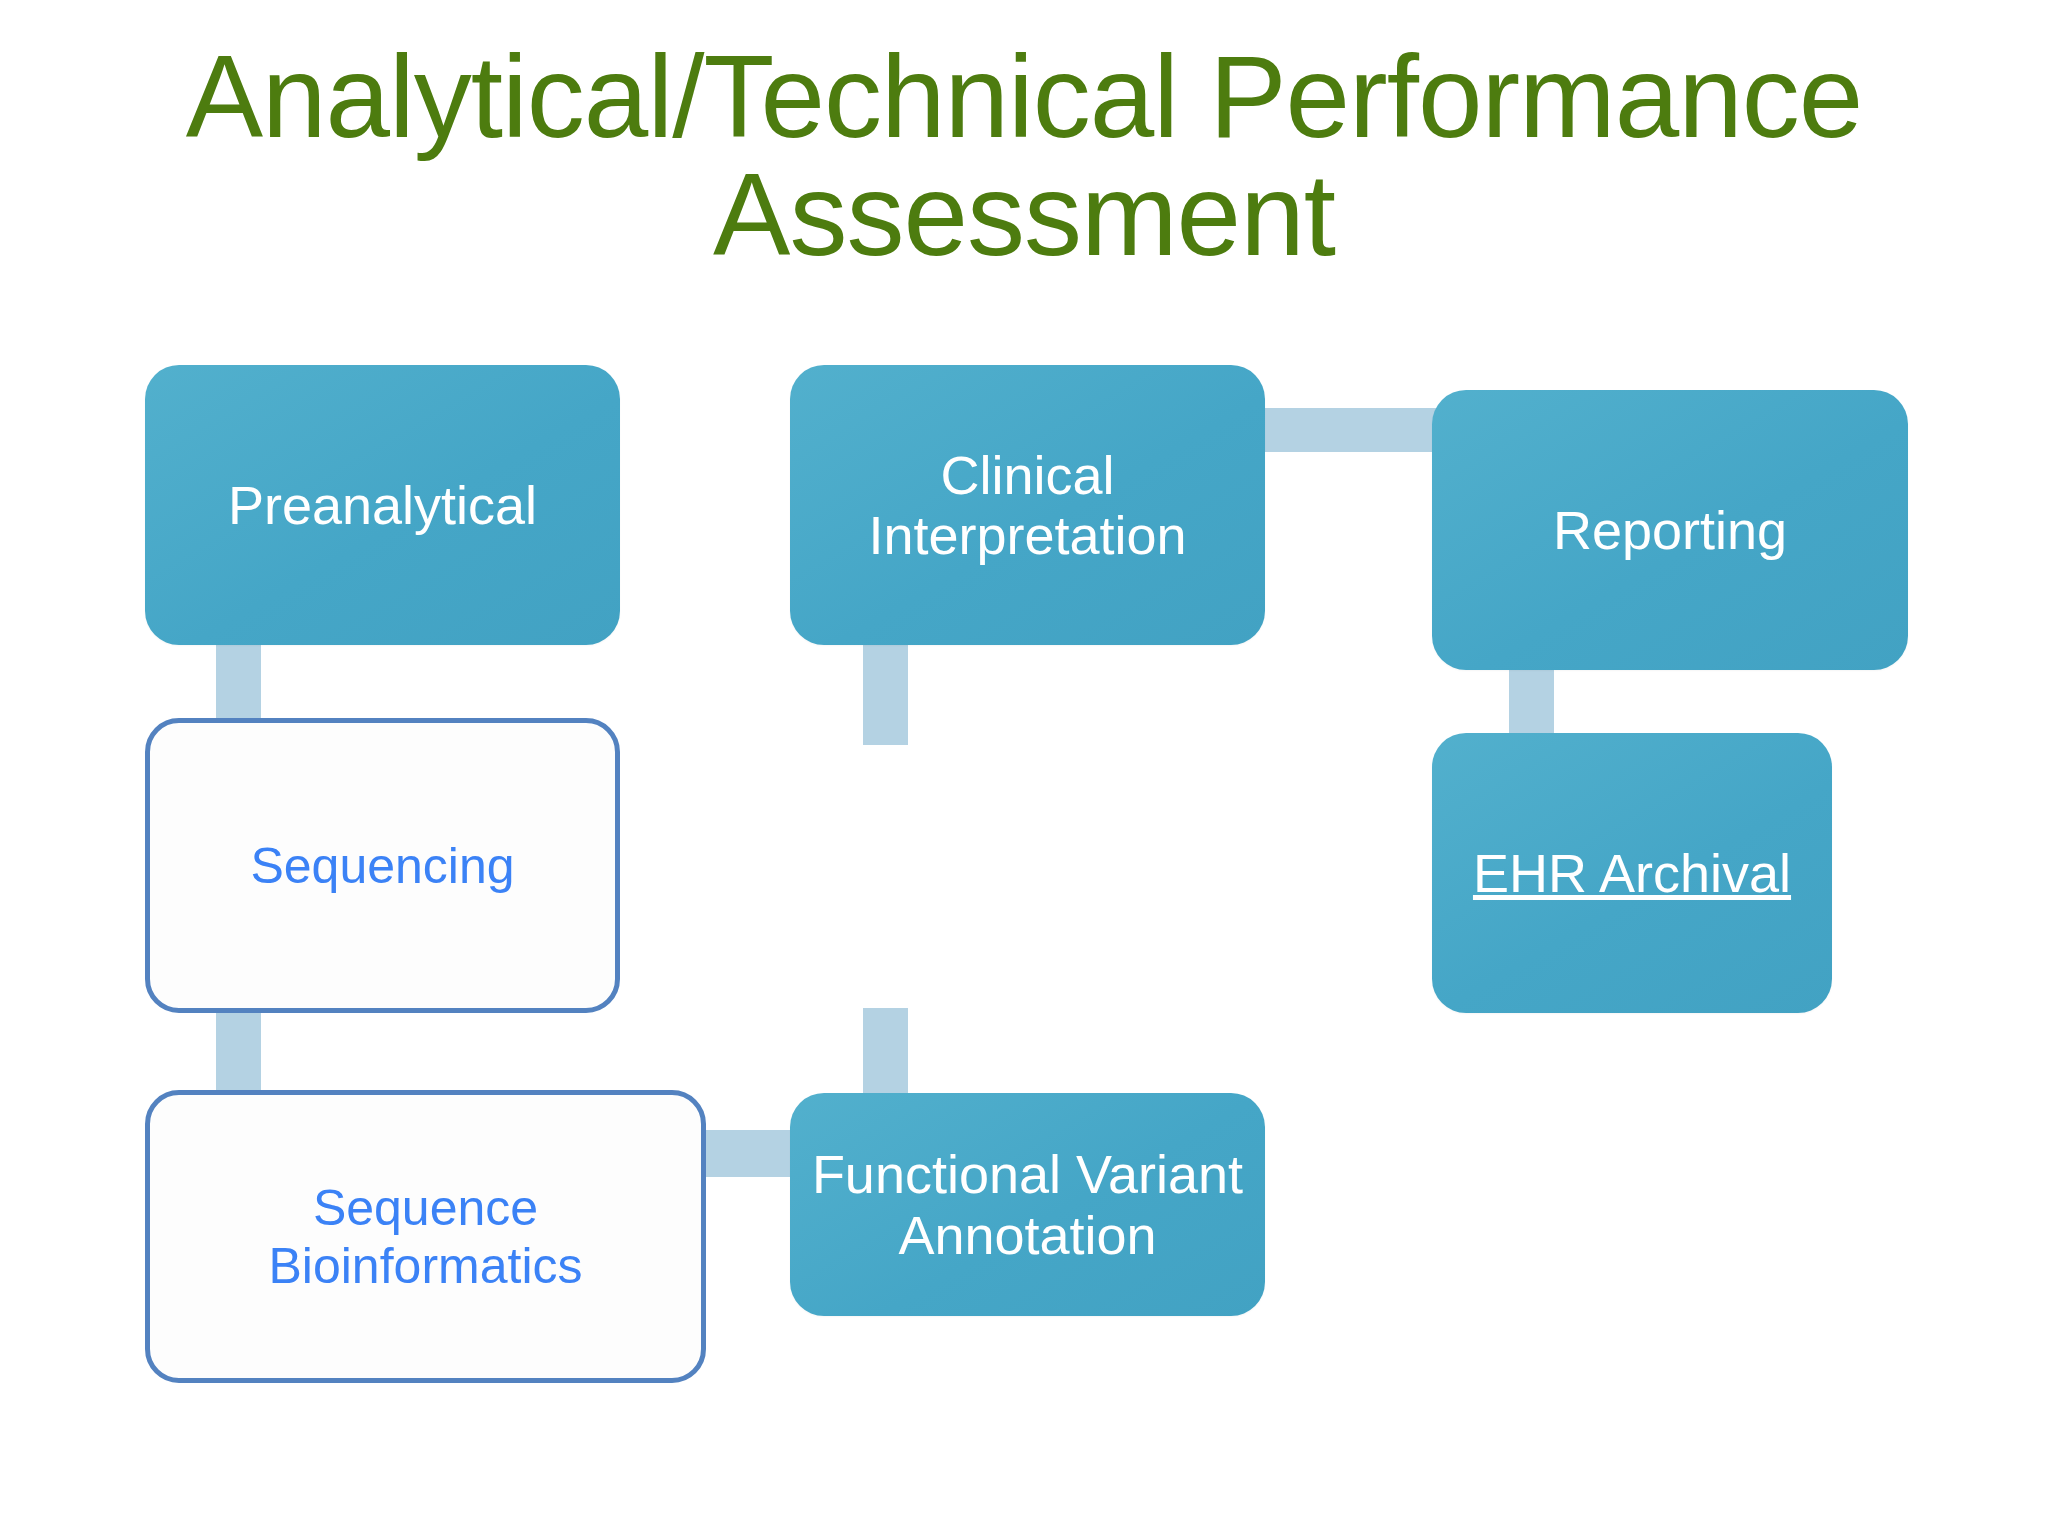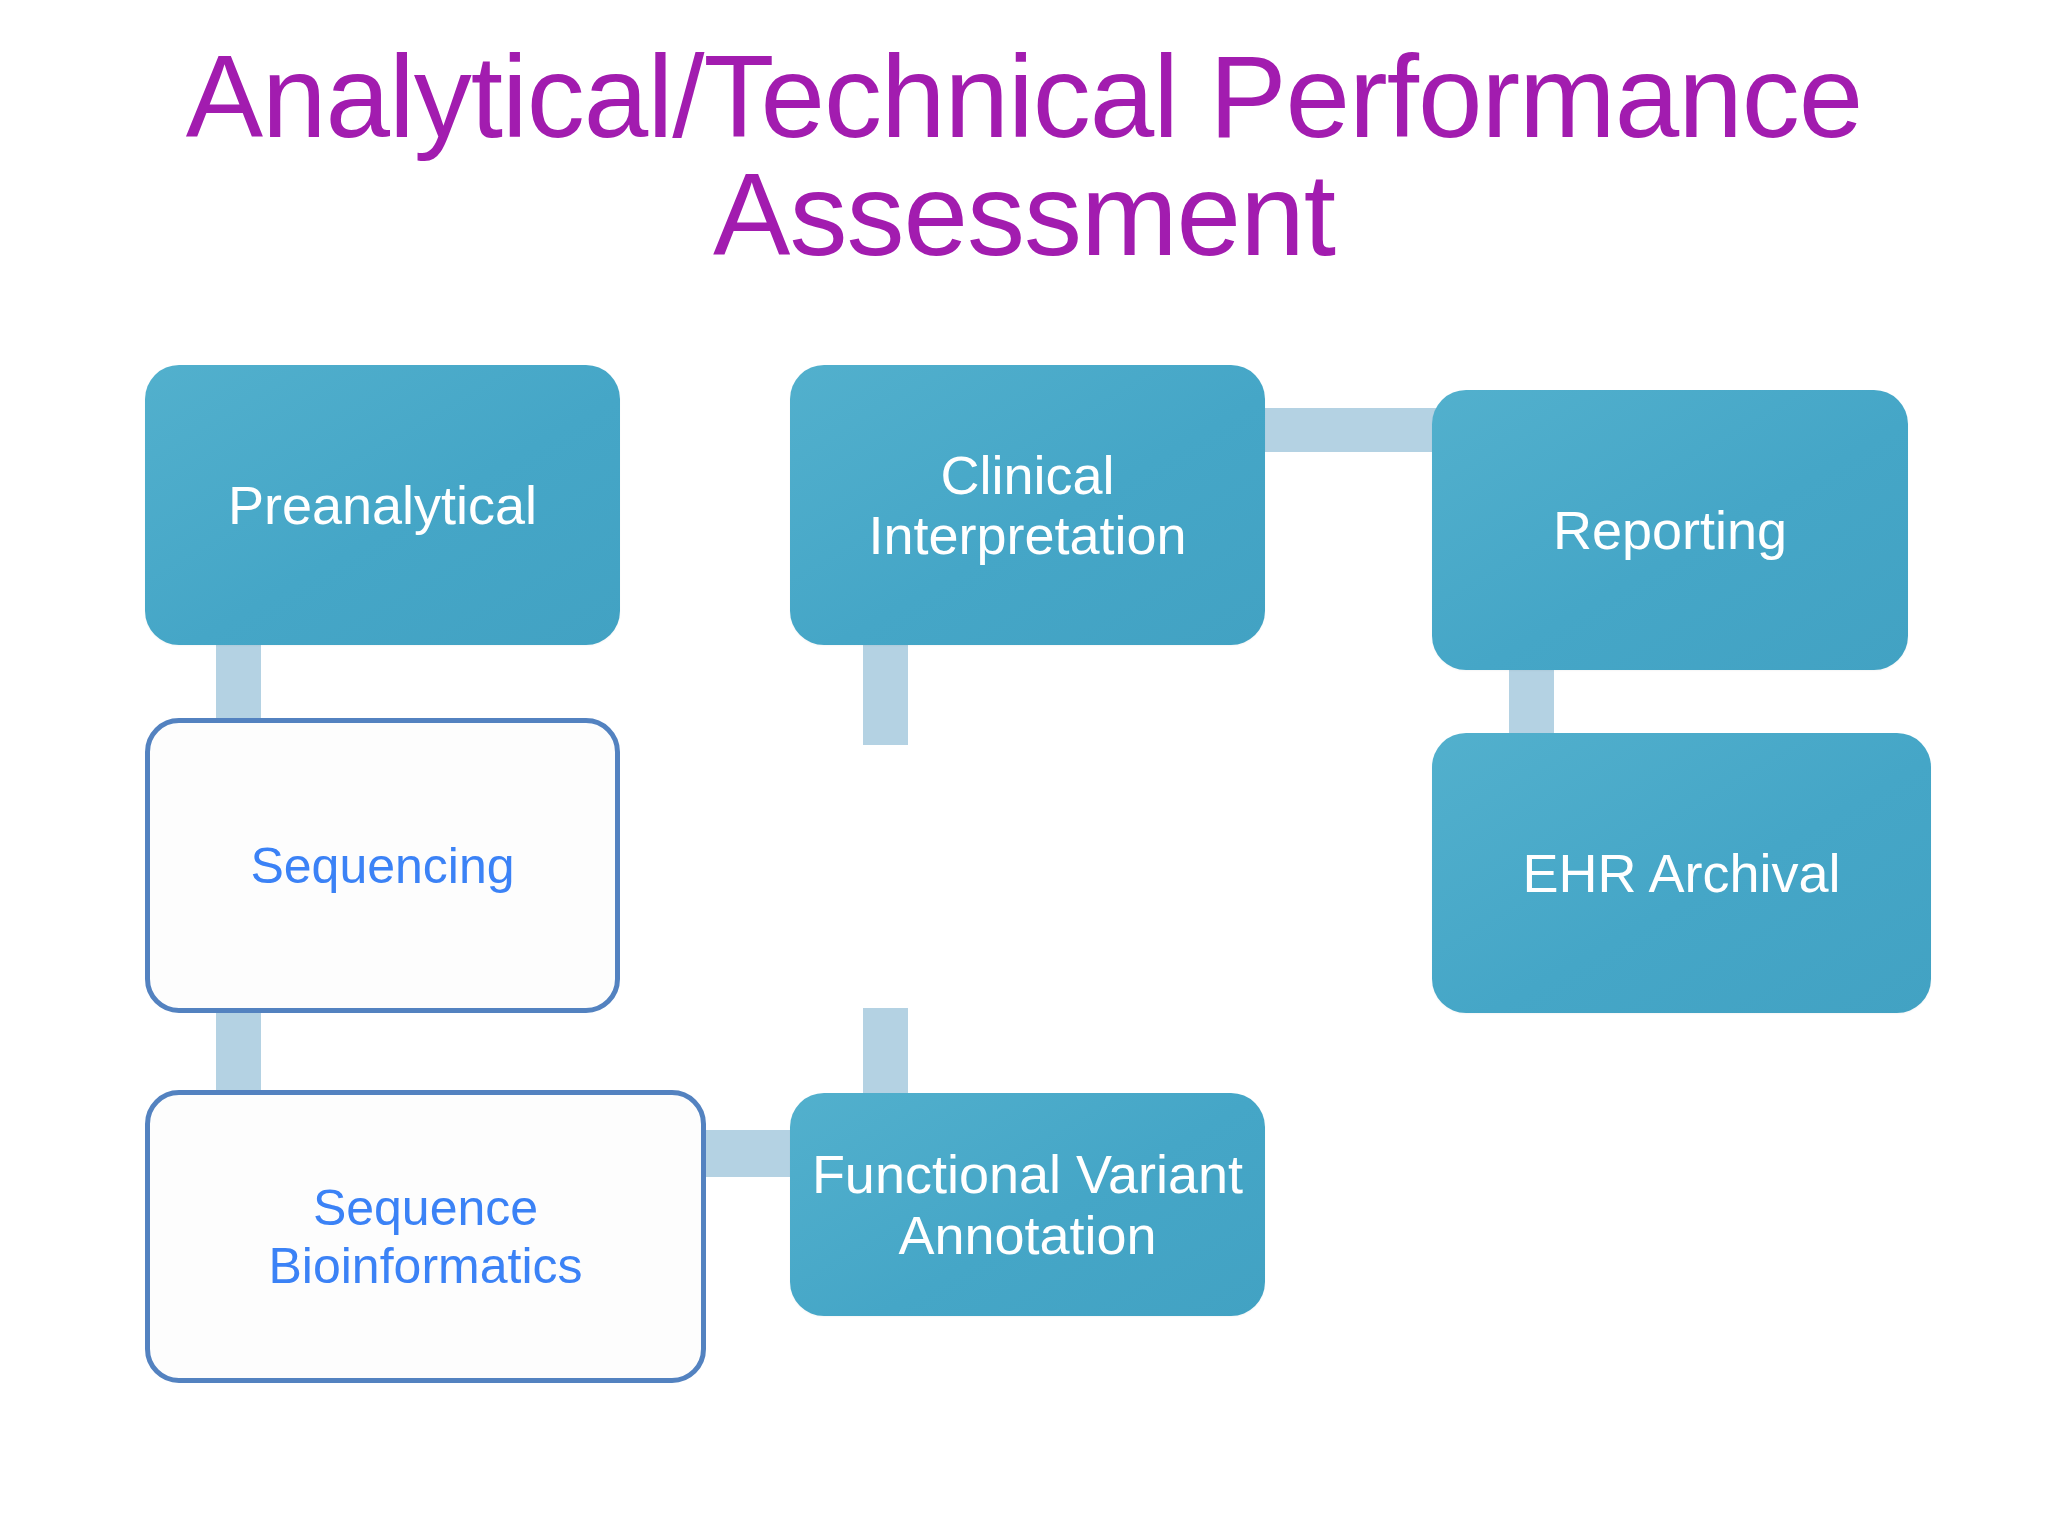--- a/index.html
+++ b/index.html
@@ -20,21 +20,21 @@
   #slide-title {
     position: absolute;
     left: 150px;
     top: 38px;
     width: 1748px;
     text-align: center;
     font-family: "Liberation Sans", sans-serif;
     font-size: 116px;
     line-height: 1.02;
     font-weight: 400;
-    color: #a21caf;
+    color: #4d7c0f;
     letter-spacing: -1px;
     white-space: pre-line;
   }
 
   
   #diagram {
     position: absolute;
     left: 0;
     top: 0;
     width: 2048px;
@@ -126,17 +126,17 @@
 
   <div class="node node-filled" style="left:790px; top:1093px; width:475px; height:223px;">
     <span class="node-label">Functional Variant
 Annotation</span>
   </div>
 
   <div class="node node-filled" style="left:1432px; top:365px; width:476px; height:280px;margin-top:25px;">
     <span class="node-label">Reporting</span>
   </div>
 
-  <div class="node node-filled" style="left:1432px; top:733px; width:499px; height:280px;">
+  <div class="node node-filled" style="left:1432px; top:733px; width:400px; height:280px;text-decoration:underline;">
     <span class="node-label">EHR Archival</span>
   </div>
 
 </div>
 
 </body></html>

